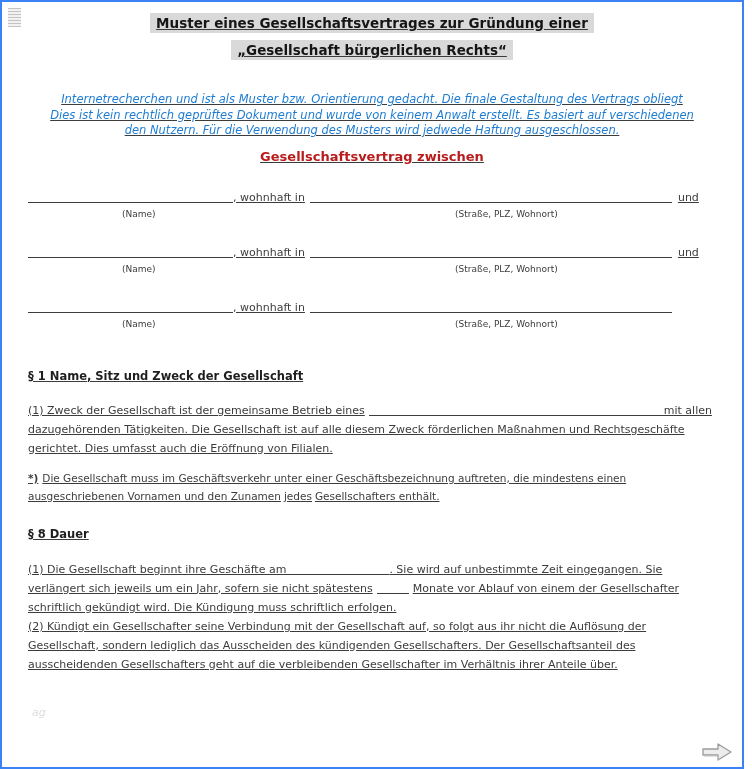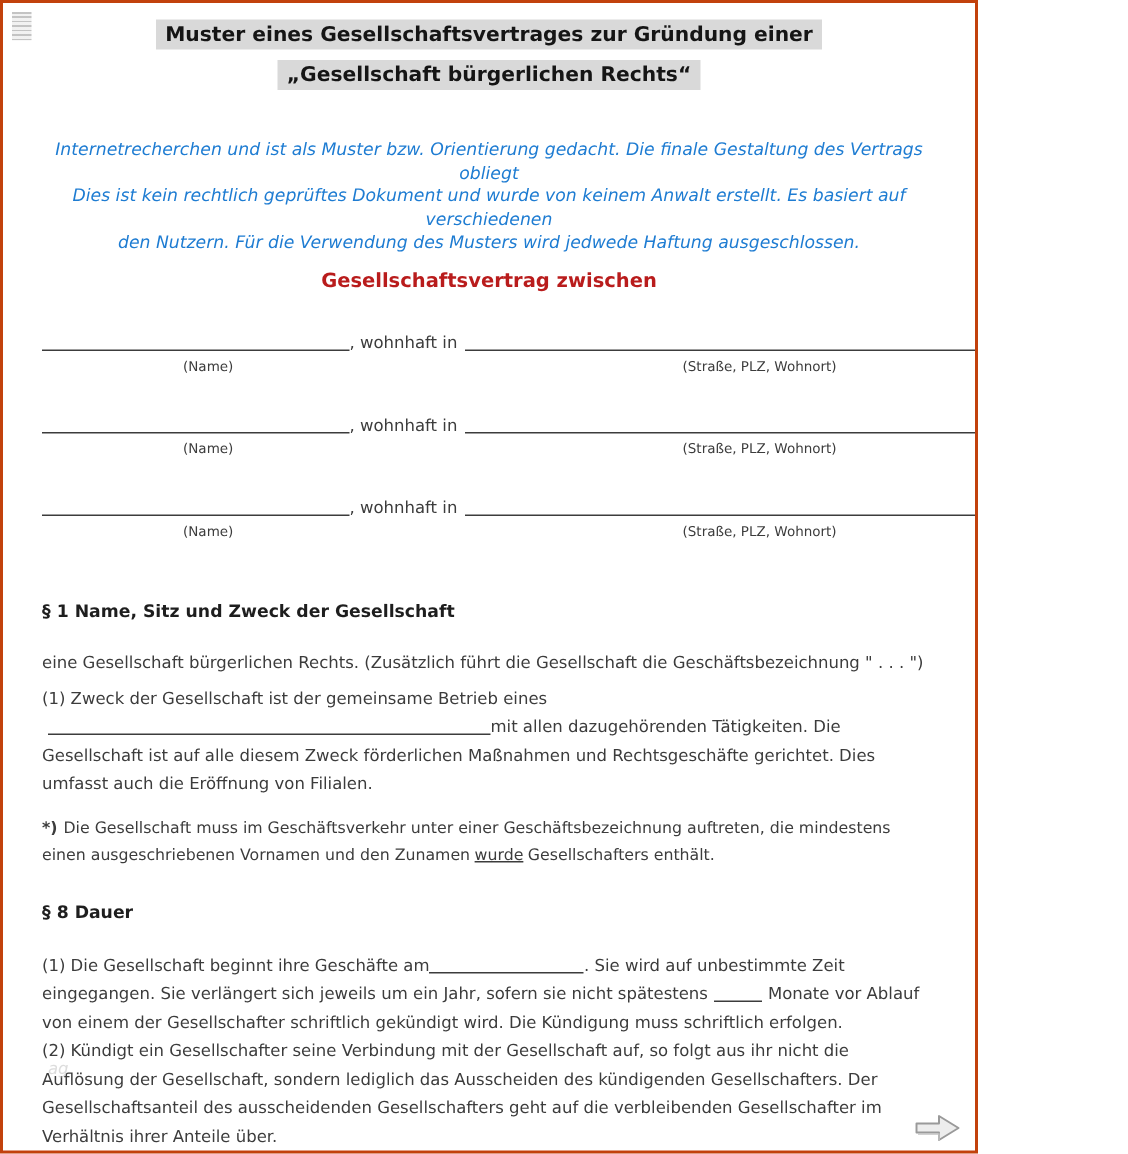--- a/index.html
+++ b/index.html
@@ -4,26 +4,27 @@
 <style>
   :root{
     --blue:#1e7cd2;
     --hl:#d9d9d9;
     --ink:#3c3c3c;
   }
   *{box-sizing:border-box;}
   body{margin:0;background:#ffffff;}
   .page{
     position:relative;
-    width:652px;height:769px;
-    border:2px solid #c2410c;
+    width:744px;height:769px;
+    border:2px solid #3b82f6;
     background:#fff;
     font-family:"DejaVu Sans","Liberation Sans",sans-serif;
     color:var(--ink);
     overflow:hidden;
+    text-decoration:underline;
   }
   .content{padding:0 26px;}
   .hatch{
     position:absolute;left:6px;top:6px;width:13px;height:19px;
     background:repeating-linear-gradient(0deg,#b9b9b9 0 1px,#efefef 1px 3px);
     opacity:.85;
   }
   .doc-title{
     margin:8px 0 0;text-align:center;
     font-size:13.5px;line-height:27px;font-weight:bold;color:#151515;
@@ -115,27 +116,26 @@
       <div class="party-line"><span class="blank name-blank"></span><span>, wohnhaft in</span><span class="blank addr-blank"></span><span class="und"></span></div>
       <div class="party-labels">
           <span class="name-lbl">(Name)</span>
           <span class="addr-lbl">(Straße, PLZ, Wohnort)</span>
         </div>
     </div>
 
     <div class="sec-heading" id="s1-heading">§ 1 Name, Sitz und Zweck der Gesellschaft</div>
 
     <div class="para p1">
-      <div class="line2">eine Gesellschaft bürgerlichen Rechts. (Zusätzlich führt die Gesellschaft die Geschäftsbezeichnung " . . . ")</div>
     </div>
 
 
     <p class="para p3"><span>(1) Zweck der Gesellschaft ist der gemeinsame Betrieb eines</span><span class="blank b-zweck"></span><span>mit allen dazugehörenden Tätigkeiten. Die Gesellschaft ist auf alle diesem Zweck förderlichen Maßnahmen und Rechtsgeschäfte gerichtet. Dies umfasst auch die Eröffnung von Filialen.</span></p>
 
-    <p class="footnote"><span class="bold fnstar">*)</span><span>Die Gesellschaft muss im Geschäftsverkehr unter einer Geschäftsbezeichnung auftreten, die mindestens einen ausgeschriebenen Vornamen und den Zunamen</span><span class="fnu">wurde</span><span>Gesellschafters enthält.</span></p>
+    <p class="footnote"><span class="bold fnstar">*)</span><span>Die Gesellschaft muss im Geschäftsverkehr unter einer Geschäftsbezeichnung auftreten, die mindestens einen ausgeschriebenen Vornamen und den Zunamen</span><span class="fnu">jedes</span><span>Gesellschafters enthält.</span></p>
 
     <div class="sec-heading" id="s2-heading">§ 8 Dauer</div>
 
     <p class="para sp1"><span>(1) Die Gesellschaft beginnt ihre Geschäfte am</span><span class="blank b-date"></span><span>. Sie wird auf unbestimmte Zeit eingegangen. Sie verlängert sich jeweils um ein Jahr, sofern sie nicht spätestens</span><span class="blank b-months"></span><span class="mseg">Monate vor Ablauf von einem der Gesellschafter schriftlich gekündigt wird. Die Kündigung muss schriftlich erfolgen.</span></p>
 
     <p class="para sp2">(2) Kündigt ein Gesellschafter seine Verbindung mit der Gesellschaft auf, so folgt aus ihr nicht die Auflösung der Gesellschaft, sondern lediglich das Ausscheiden des kündigenden Gesellschafters. Der Gesellschaftsanteil des ausscheidenden Gesellschafters geht auf die verbleibenden Gesellschafter im Verhältnis ihrer Anteile über.</p>
 
   </div>
 
   <span class="watermark">ag</span>

